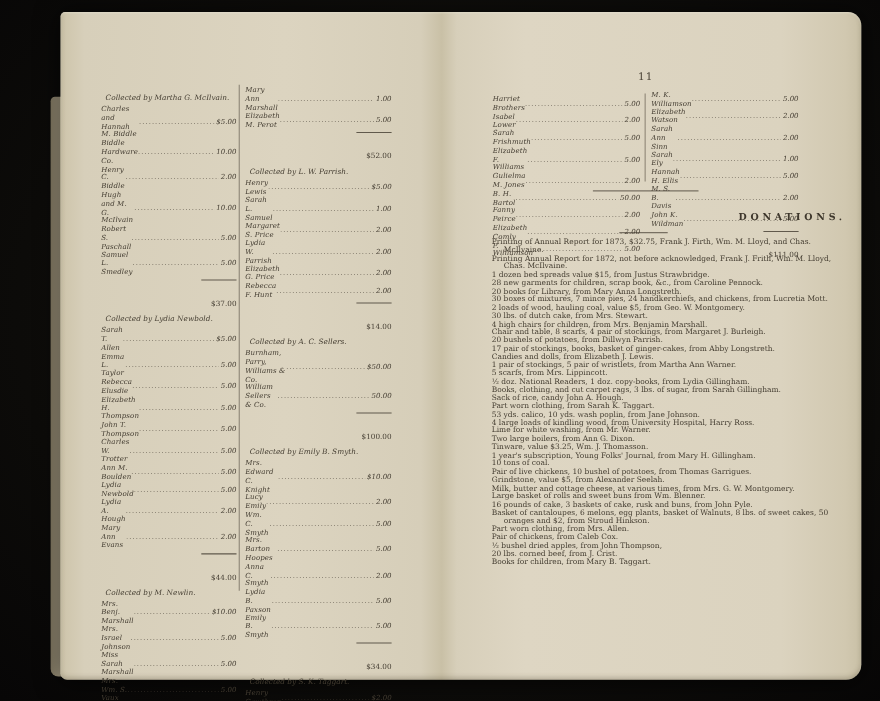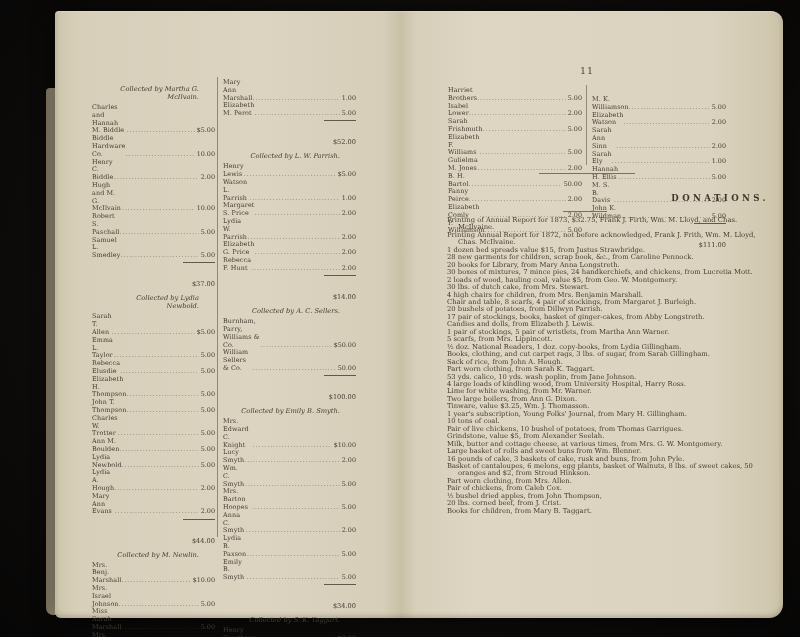--- a/index.html
+++ b/index.html
@@ -21,25 +21,25 @@
   .pagenum{position:absolute;text-align:center;font-size:9.5px;letter-spacing:1px;color:#4a4336;}
   .pagenum-left{top:50px;left:30px;width:290px;}
   .pagenum-right{top:54px;left:0;width:368px;}
   .col{position:absolute;}
   .lp-col1{left:37px;top:68px;width:123px;}
   .lp-col2{left:168px;top:68px;width:133px;}
   .vrule{position:absolute;border-left:1px solid rgba(66,59,48,.5);}
   .vrule-left{left:162px;top:66px;height:460px;}
   .vrule-right{left:183px;top:74px;height:80px;}
   .tcol1{left:45px;top:76px;width:134px;}
-  .tcol2{left:189px;top:85px;width:134px;}
+  .tcol2{left:189px;top:72px;width:134px;}
   .section{margin-bottom:6px;}
-  .sec-heading{font-style:italic;text-align:right;font-size:6.7px;line-height:8px;
-               margin:6px 16px 3px;color:#453e32;}
-  .entry{display:flex;align-items:flex-end;font-size:6.4px;line-height:7.8px;}
+  .sec-heading{font-style:italic;text-align:left;font-size:6.7px;line-height:8px;
+               margin:6px 4px 3px;color:#453e32;}
+  .entry{display:flex;align-items:center;font-size:6.4px;line-height:7.8px;font-style:italic;}
   .entry .name{letter-spacing:.1px;}
   .entry .leader{flex:1 1 auto;min-width:3px;overflow:hidden;white-space:nowrap;opacity:.8;}
   .entry .leader::after{content:"......................................................................";
                         letter-spacing:1px;font-size:6px;}
   .entry .amt{padding-left:2px;white-space:nowrap;}
   .total{display:flex;justify-content:flex-end;margin:2.5px 0 3px;}
   .total .total-amt{border-top:1px solid rgba(66,59,48,.8);padding-top:17px;min-width:32px;
                     text-align:right;font-size:6.6px;}
   .hr-sep{position:absolute;top:162px;left:136px;width:96px;border-top:1px solid rgba(66,59,48,.65);}
   .donations-heading{position:absolute;top:182px;left:2px;width:364px;text-align:right;
@@ -197,21 +197,21 @@
             </div>
           </div>
           <div class="section">
             <div class="sec-heading">Collected by L. W. Parrish.</div>
             <div class="entry">
               <span class="name">Henry Lewis</span>
               <span class="leader"></span>
               <span class="amt">$5.00</span>
             </div>
             <div class="entry">
-              <span class="name">Watson L. Parrish</span>
+              <span class="name">Sarah L. Samuel</span>
               <span class="leader"></span>
               <span class="amt">1.00</span>
             </div>
             <div class="entry">
               <span class="name">Margaret S. Price</span>
               <span class="leader"></span>
               <span class="amt">2.00</span>
             </div>
             <div class="entry">
               <span class="name">Lydia W. Parrish</span>
@@ -249,21 +249,21 @@
             </div>
           </div>
           <div class="section">
             <div class="sec-heading">Collected by Emily B. Smyth.</div>
             <div class="entry">
               <span class="name">Mrs. Edward C. Knight</span>
               <span class="leader"></span>
               <span class="amt">$10.00</span>
             </div>
             <div class="entry">
-              <span class="name">Lucy Smyth</span>
+              <span class="name">Lucy Emily</span>
               <span class="leader"></span>
               <span class="amt">2.00</span>
             </div>
             <div class="entry">
               <span class="name">Wm. C. Smyth</span>
               <span class="leader"></span>
               <span class="amt">5.00</span>
             </div>
             <div class="entry">
               <span class="name">Mrs. Barton Hoopes</span>
@@ -418,21 +418,21 @@
           <div class="don-item">30 lbs. of dutch cake, from Mrs. Stewart.</div>
           <div class="don-item">4 high chairs for children, from Mrs. Benjamin Marshall.</div>
           <div class="don-item">Chair and table, 8 scarfs, 4 pair of stockings, from Margaret J. Burleigh.</div>
           <div class="don-item">20 bushels of potatoes, from Dillwyn Parrish.</div>
           <div class="don-item">17 pair of stockings, books, basket of ginger-cakes, from Abby Longstreth.</div>
           <div class="don-item">Candies and dolls, from Elizabeth J. Lewis.</div>
           <div class="don-item">1 pair of stockings, 5 pair of wristlets, from Martha Ann Warner.</div>
           <div class="don-item">5 scarfs, from Mrs. Lippincott.</div>
           <div class="don-item">½ doz. National Readers, 1 doz. copy-books, from Lydia Gillingham.</div>
           <div class="don-item">Books, clothing, and cut carpet rags, 3 lbs. of sugar, from Sarah Gillingham.</div>
-          <div class="don-item">Sack of rice, from John A. Hough.</div>
+          <div class="don-item">Sack of rice, candy John A. Hough.</div>
           <div class="don-item">Part worn clothing, from Sarah K. Taggart.</div>
           <div class="don-item">53 yds. calico, 10 yds. wash poplin, from Jane Johnson.</div>
           <div class="don-item">4 large loads of kindling wood, from University Hospital, Harry Ross.</div>
           <div class="don-item">Lime for white washing, from Mr. Warner.</div>
           <div class="don-item">Two large boilers, from Ann G. Dixon.</div>
           <div class="don-item">Tinware, value $3.25, Wm. J. Thomasson.</div>
           <div class="don-item">1 year's subscription, Young Folks' Journal, from Mary H. Gillingham.</div>
           <div class="don-item">10 tons of coal.</div>
           <div class="don-item">Pair of live chickens, 10 bushel of potatoes, from Thomas Garrigues.</div>
           <div class="don-item">Grindstone, value $5, from Alexander Seelah.</div>

